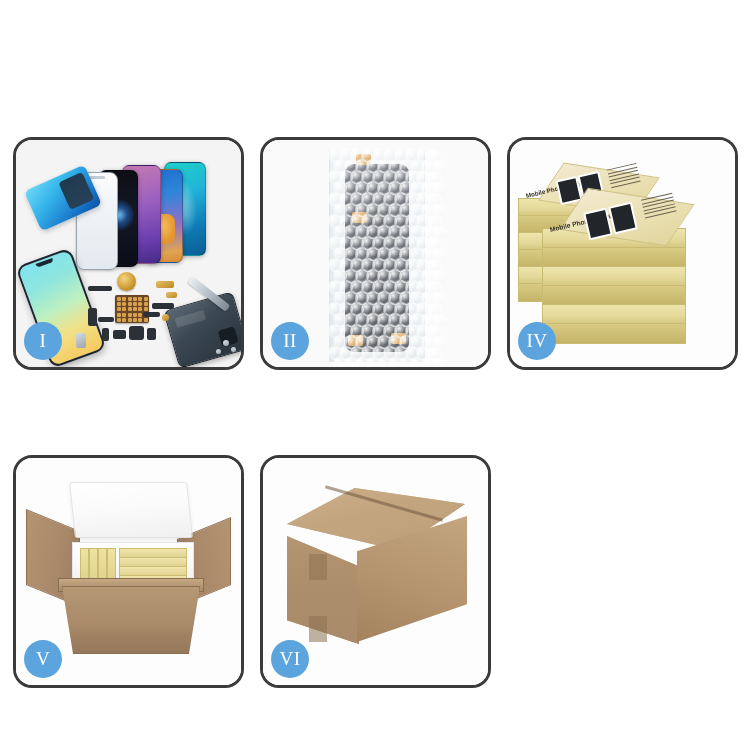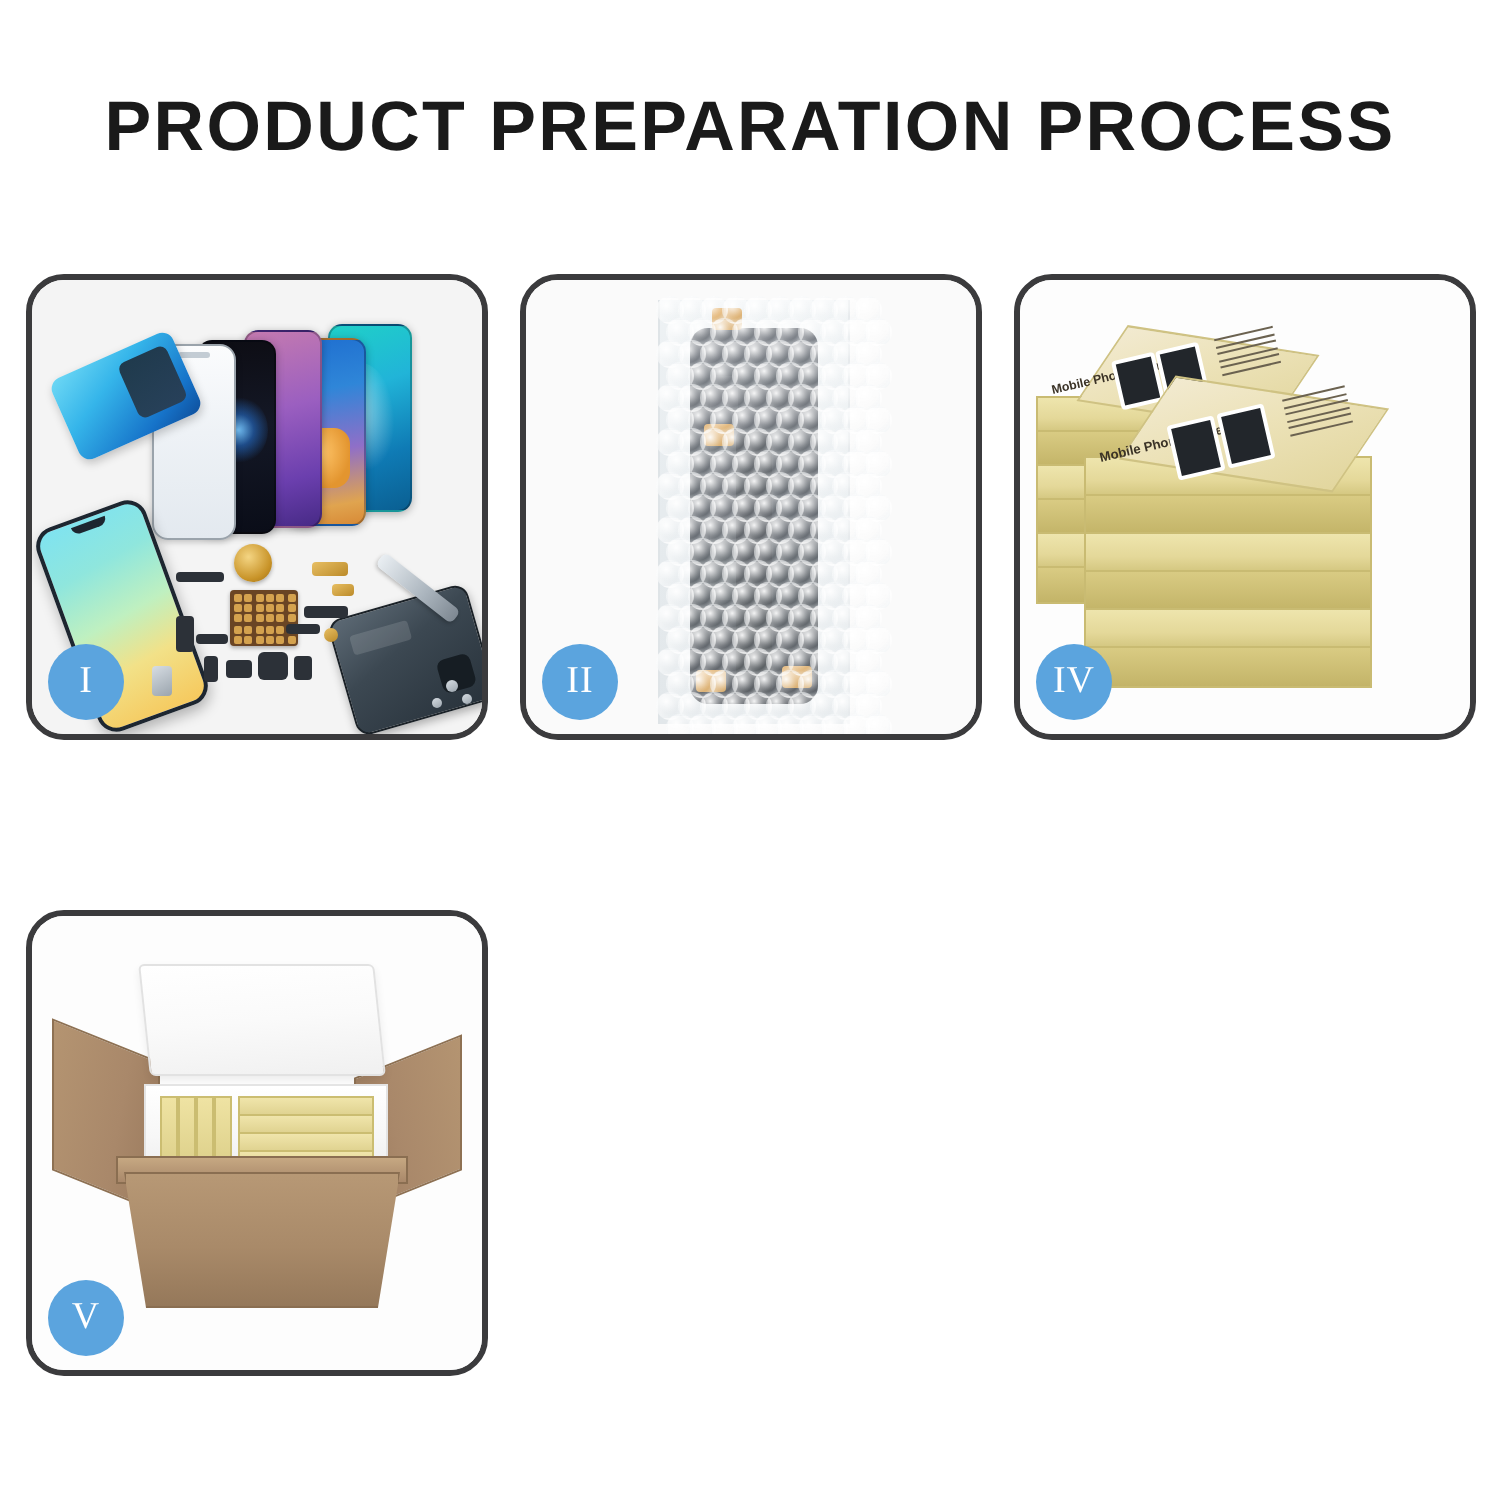--- a/index.html
+++ b/index.html
@@ -365,21 +365,20 @@
     position:absolute; width:18px; height:26px;
     background: rgba(140,114,82,.55);
   }
 </style>
 </head>
 <body>
 
 <div class="page">
 
   <div class="header">
-    <h1 class="main-title">PRODUCT PREPARATION PROCESS</h1>
   </div>
 
   <div class="grid">
 
     <div class="panel">
       <div class="panel-stage">
         <div class="p1-screenpile">
           <div class="scr scr-f"></div>
           <div class="scr scr-e"></div>
           <div class="scr scr-d"></div>
@@ -735,15 +734,26 @@
         <div class="ybox-h" style="left:103px;top:90px;width:66px;height:8px;"></div>
         <div class="ybox-h" style="left:103px;top:99px;width:66px;height:8px;"></div>
         <div class="ybox-h" style="left:103px;top:108px;width:66px;height:8px;"></div>
         <div class="ybox-h" style="left:103px;top:117px;width:66px;height:8px;"></div>
         <div class="carton-rim"></div>
         <div class="carton-body"></div>
       </div>
       <div class="badge">V</div>
     </div>
 
+    <div class="panel">
+      <div class="panel-stage p6-bg">
+        <div class="ship-top"></div>
+        <div class="ship-left"></div>
+        <div class="ship-right"></div>
+        <div class="ship-seam"></div>
+        <div class="ship-tape" style="left:46px;top:96px;"></div>
+        <div class="ship-tape" style="left:46px;top:158px;"></div>
+      </div>
+      <div class="badge">VI</div>
+    </div>
 
   </div>
 </div>
 
 </body></html>

